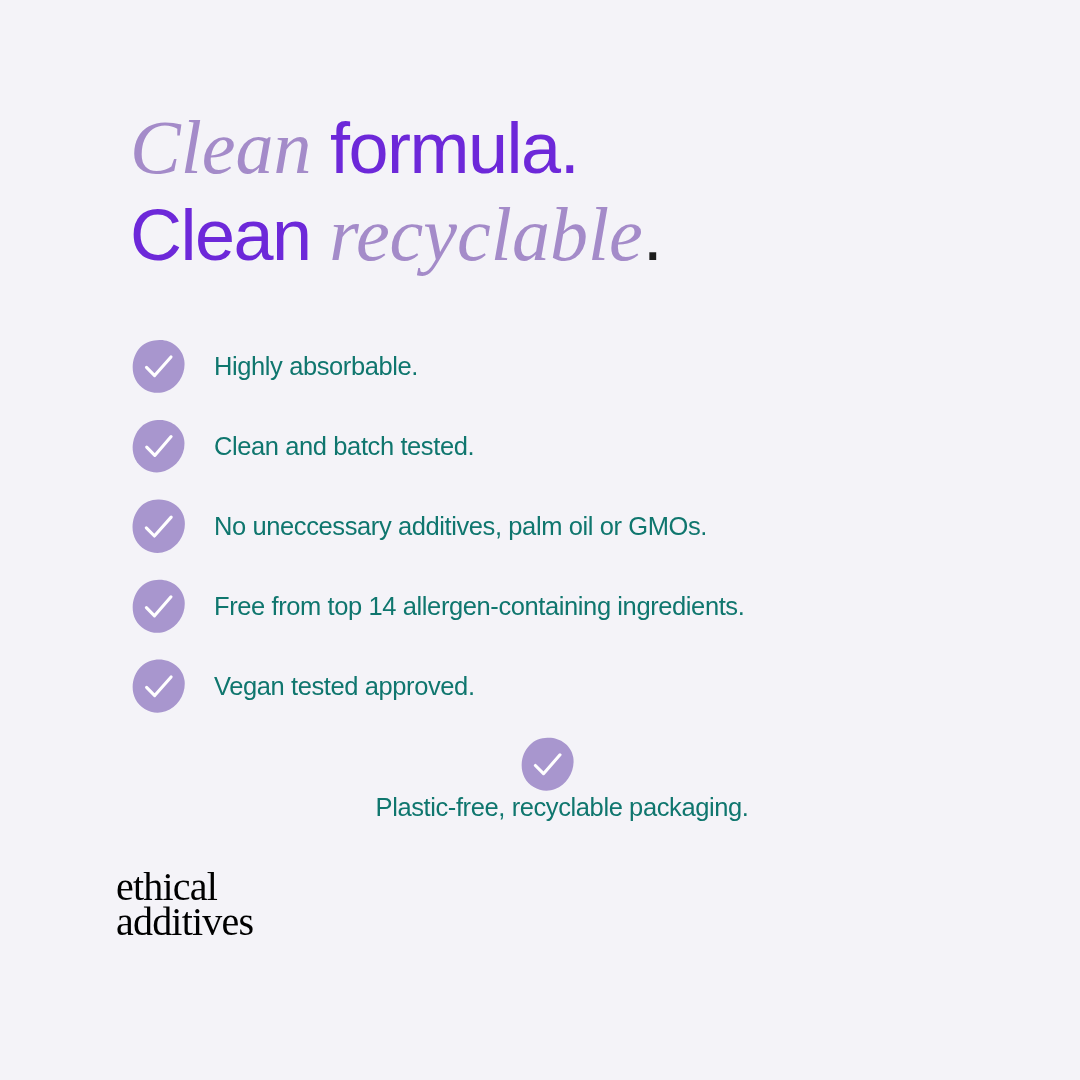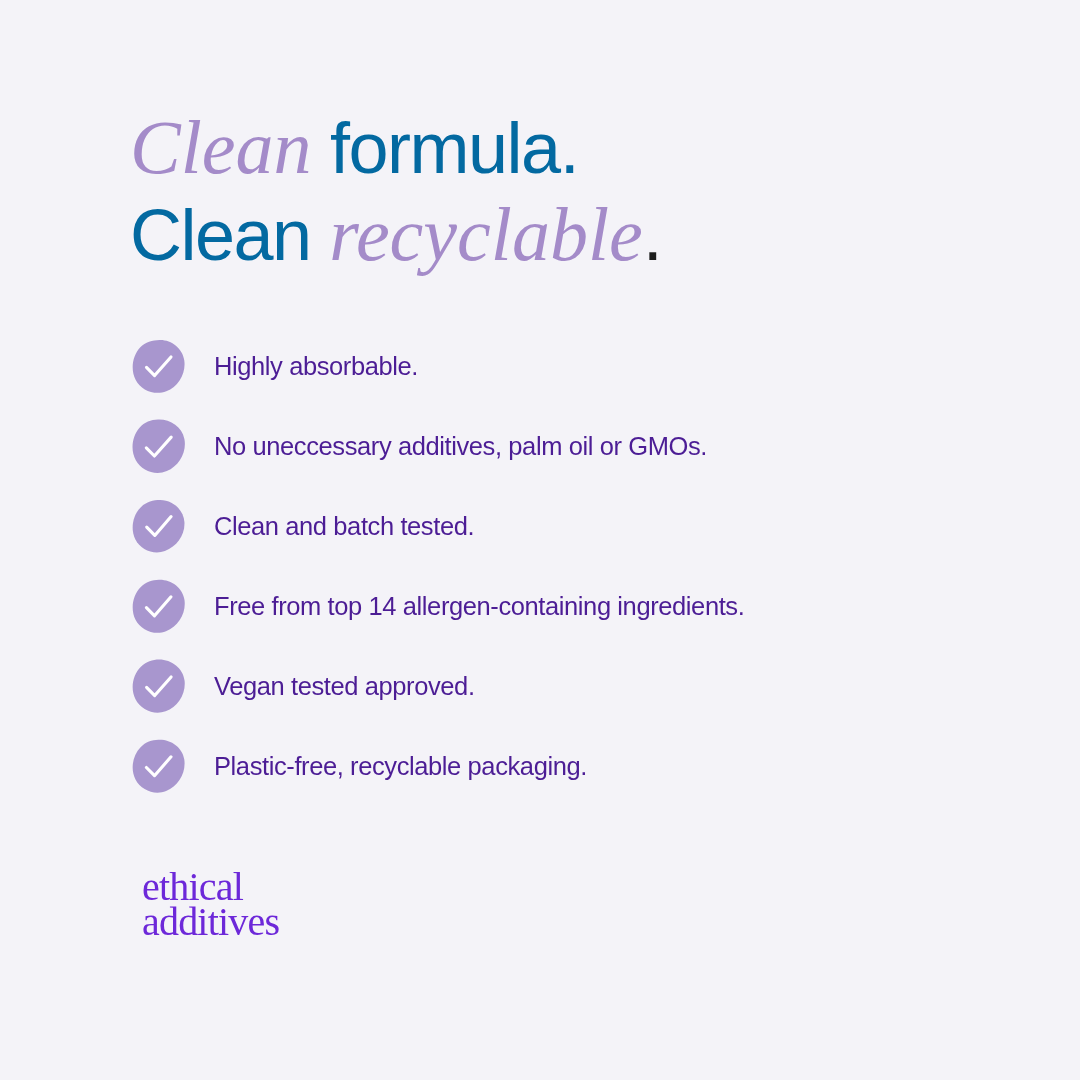--- a/index.html
+++ b/index.html
@@ -39,75 +39,75 @@
   .hl-accent {
     font-family: "Liberation Serif", "DejaVu Serif", serif;
     font-style: italic;
     font-weight: 400;
     color: #a48bc9;
     letter-spacing: 0px;
     font-size: 76px;
   }
   .hl-plain {
     font-family: "Liberation Sans", sans-serif;
-    color: #0369a1;
+    color: #6d28d9;
   }
   .hl-dot {
     font-family: "Liberation Sans", sans-serif;
     color: #1c1c1c;
   }
 
   
   .benefits {
     position: absolute;
     left: 132px;
     top: 337px;
     width: 860px;
   }
   .benefit-row {
     display: flex;
     align-items: center;
     height: 58px;
     margin-bottom: 22px;
   }
-  .benefit-row:last-child { margin-bottom: 0; }
+  .benefit-row:last-child { margin-bottom: 0; flex-direction: column; }
 
   .check-blob {
     position: relative;
     flex: 0 0 auto;
     width: 53px;
     height: 55px;
     margin-right: 29px;
   }
   .check-blob svg {
     display: block;
     width: 53px;
     height: 55px;
   }
 
   .benefit-label {
     font-family: "Liberation Sans", sans-serif;
     font-size: 25.5px;
     line-height: 30px;
     letter-spacing: -0.4px;
-    color: #4c1d95;
+    color: #0f766e;
     white-space: nowrap;
   }
 
   
   .logo {
     position: absolute;
-    left: 142px;
+    left: 116px;
     top: 869px;
     font-family: "Liberation Serif", "DejaVu Serif", serif;
     font-weight: 400;
     font-size: 40px;
     line-height: 35px;
     letter-spacing: -0.8px;
-    color: #6d28d9;
+    color: #000000;
   }
   .logo-line { display: block; }
 </style>
 </head>
 <body>
 
 <div class="card">
 
   <div class="headline">
     <div class="line"><span class="hl-accent">Clean</span><span class="hl-plain"> formula.</span></div>
@@ -122,35 +122,35 @@
           <path d="M27.6 0.9 C39.2 0.5 50.6 9.0 52.3 21.4 C54.1 34.5 46.6 47.7 34.3 52.3 C22.6 56.7 9.1 51.4 3.6 40.7 C-1.7 30.3 0.4 16.6 8.3 8.2 C13.3 2.9 20.4 1.1 27.6 0.9 Z" fill="#a896ce"></path>
           <path d="M14.5 28.4 L22.6 36.6 L39.0 17.9" fill="none" stroke="#ffffff" stroke-width="3.1" stroke-linecap="round" stroke-linejoin="round"></path>
         </svg>
       </span>
       <span class="benefit-label">Highly absorbable.</span>
     </div>
 
     <div class="benefit-row">
       <span class="check-blob">
         <svg viewBox="0 0 53 55" xmlns="http://www.w3.org/2000/svg" aria-hidden="true">
+          <path d="M28.2 1.1 C40.4 1.2 51.4 10.4 52.4 22.8 C53.4 35.6 45.0 47.6 32.9 52.0 C21.6 56.1 8.6 50.8 3.3 40.2 C-1.9 29.8 0.8 15.9 9.1 7.9 C14.3 2.9 21.3 1.1 28.2 1.1 Z" fill="#a896ce"></path>
+          <path d="M14.7 28.2 L22.8 36.4 L39.1 17.6" fill="none" stroke="#ffffff" stroke-width="3.1" stroke-linecap="round" stroke-linejoin="round"></path>
+        </svg>
+      </span>
+      <span class="benefit-label">Clean and batch tested.</span>
+    </div>
+
+    <div class="benefit-row">
+      <span class="check-blob">
+        <svg viewBox="0 0 53 55" xmlns="http://www.w3.org/2000/svg" aria-hidden="true">
           <path d="M26.0 0.6 C37.9 0.1 50.0 7.6 52.4 19.9 C55.0 33.2 47.0 47.0 34.8 52.1 C23.4 56.9 9.6 52.0 3.8 41.3 C-1.8 31.1 0.0 17.4 7.5 8.8 C12.4 3.2 19.0 0.9 26.0 0.6 Z" fill="#a896ce"></path>
           <path d="M14.3 28.8 L22.4 37.0 L39.2 18.1" fill="none" stroke="#ffffff" stroke-width="3.1" stroke-linecap="round" stroke-linejoin="round"></path>
         </svg>
       </span>
       <span class="benefit-label">No uneccessary additives, palm oil or GMOs.</span>
-    </div>
-
-    <div class="benefit-row">
-      <span class="check-blob">
-        <svg viewBox="0 0 53 55" xmlns="http://www.w3.org/2000/svg" aria-hidden="true">
-          <path d="M28.2 1.1 C40.4 1.2 51.4 10.4 52.4 22.8 C53.4 35.6 45.0 47.6 32.9 52.0 C21.6 56.1 8.6 50.8 3.3 40.2 C-1.9 29.8 0.8 15.9 9.1 7.9 C14.3 2.9 21.3 1.1 28.2 1.1 Z" fill="#a896ce"></path>
-          <path d="M14.7 28.2 L22.8 36.4 L39.1 17.6" fill="none" stroke="#ffffff" stroke-width="3.1" stroke-linecap="round" stroke-linejoin="round"></path>
-        </svg>
-      </span>
-      <span class="benefit-label">Clean and batch tested.</span>
     </div>
 
     <div class="benefit-row">
       <span class="check-blob">
         <svg viewBox="0 0 53 55" xmlns="http://www.w3.org/2000/svg" aria-hidden="true">
           <path d="M26.9 0.7 C39.0 0.3 50.8 8.6 52.5 20.9 C54.3 34.1 46.4 47.4 34.0 52.2 C22.4 56.7 8.8 51.2 3.4 40.4 C-1.8 29.9 0.7 16.2 8.8 8.0 C13.8 3.0 20.3 0.9 26.9 0.7 Z" fill="#a896ce"></path>
           <path d="M14.4 28.6 L22.5 36.8 L39.0 17.8" fill="none" stroke="#ffffff" stroke-width="3.1" stroke-linecap="round" stroke-linejoin="round"></path>
         </svg>
       </span>
       <span class="benefit-label">Free from top 14 allergen-containing ingredients.</span>

